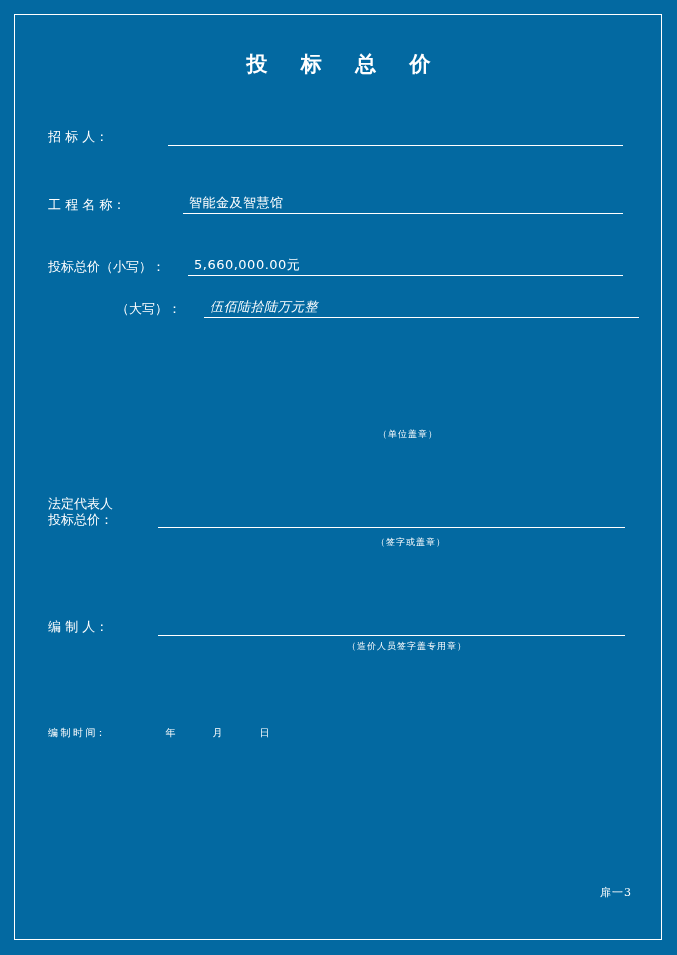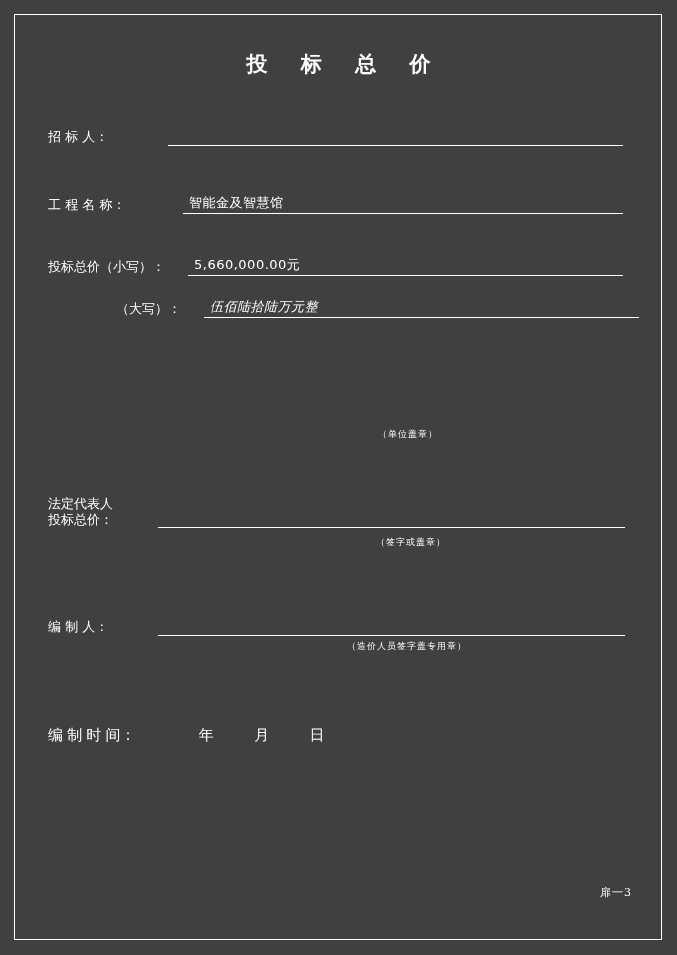--- a/index.html
+++ b/index.html
@@ -14,21 +14,21 @@
     color: #ffffff;
     position: relative;
     overflow: hidden;
   }
   .page {
     position: absolute;
     left: 0;
     top: 0;
     width: 677px;
     height: 955px;
-    background: #404040;
+    background: #0369a1;
   }
   .page-border {
     position: absolute;
     left: 14px;
     top: 14px;
     width: 648px;
     height: 926px;
     border: 1px solid #ffffff;
     box-sizing: border-box;
   }
@@ -91,23 +91,23 @@
   .footer {
     position: absolute;
     right: 45px;
     bottom: 55px;
     font-size: 11px;
     letter-spacing: 1px;
     font-family: "DejaVu Serif", "Liberation Serif", serif;
   }
   .date-row {
     position: absolute;
-    font-size: 15px;
+    font-size: 10px;
     white-space: nowrap;
-    font-family: Liberation Sans, sans-serif;
+    font-family: Liberation Serif, serif;
   }
 </style>
 </head>
 <body>
 
 <div class="page">
   <div class="page-border"></div>
 
   <div class="doc-title">投 标 总 价</div>
 

